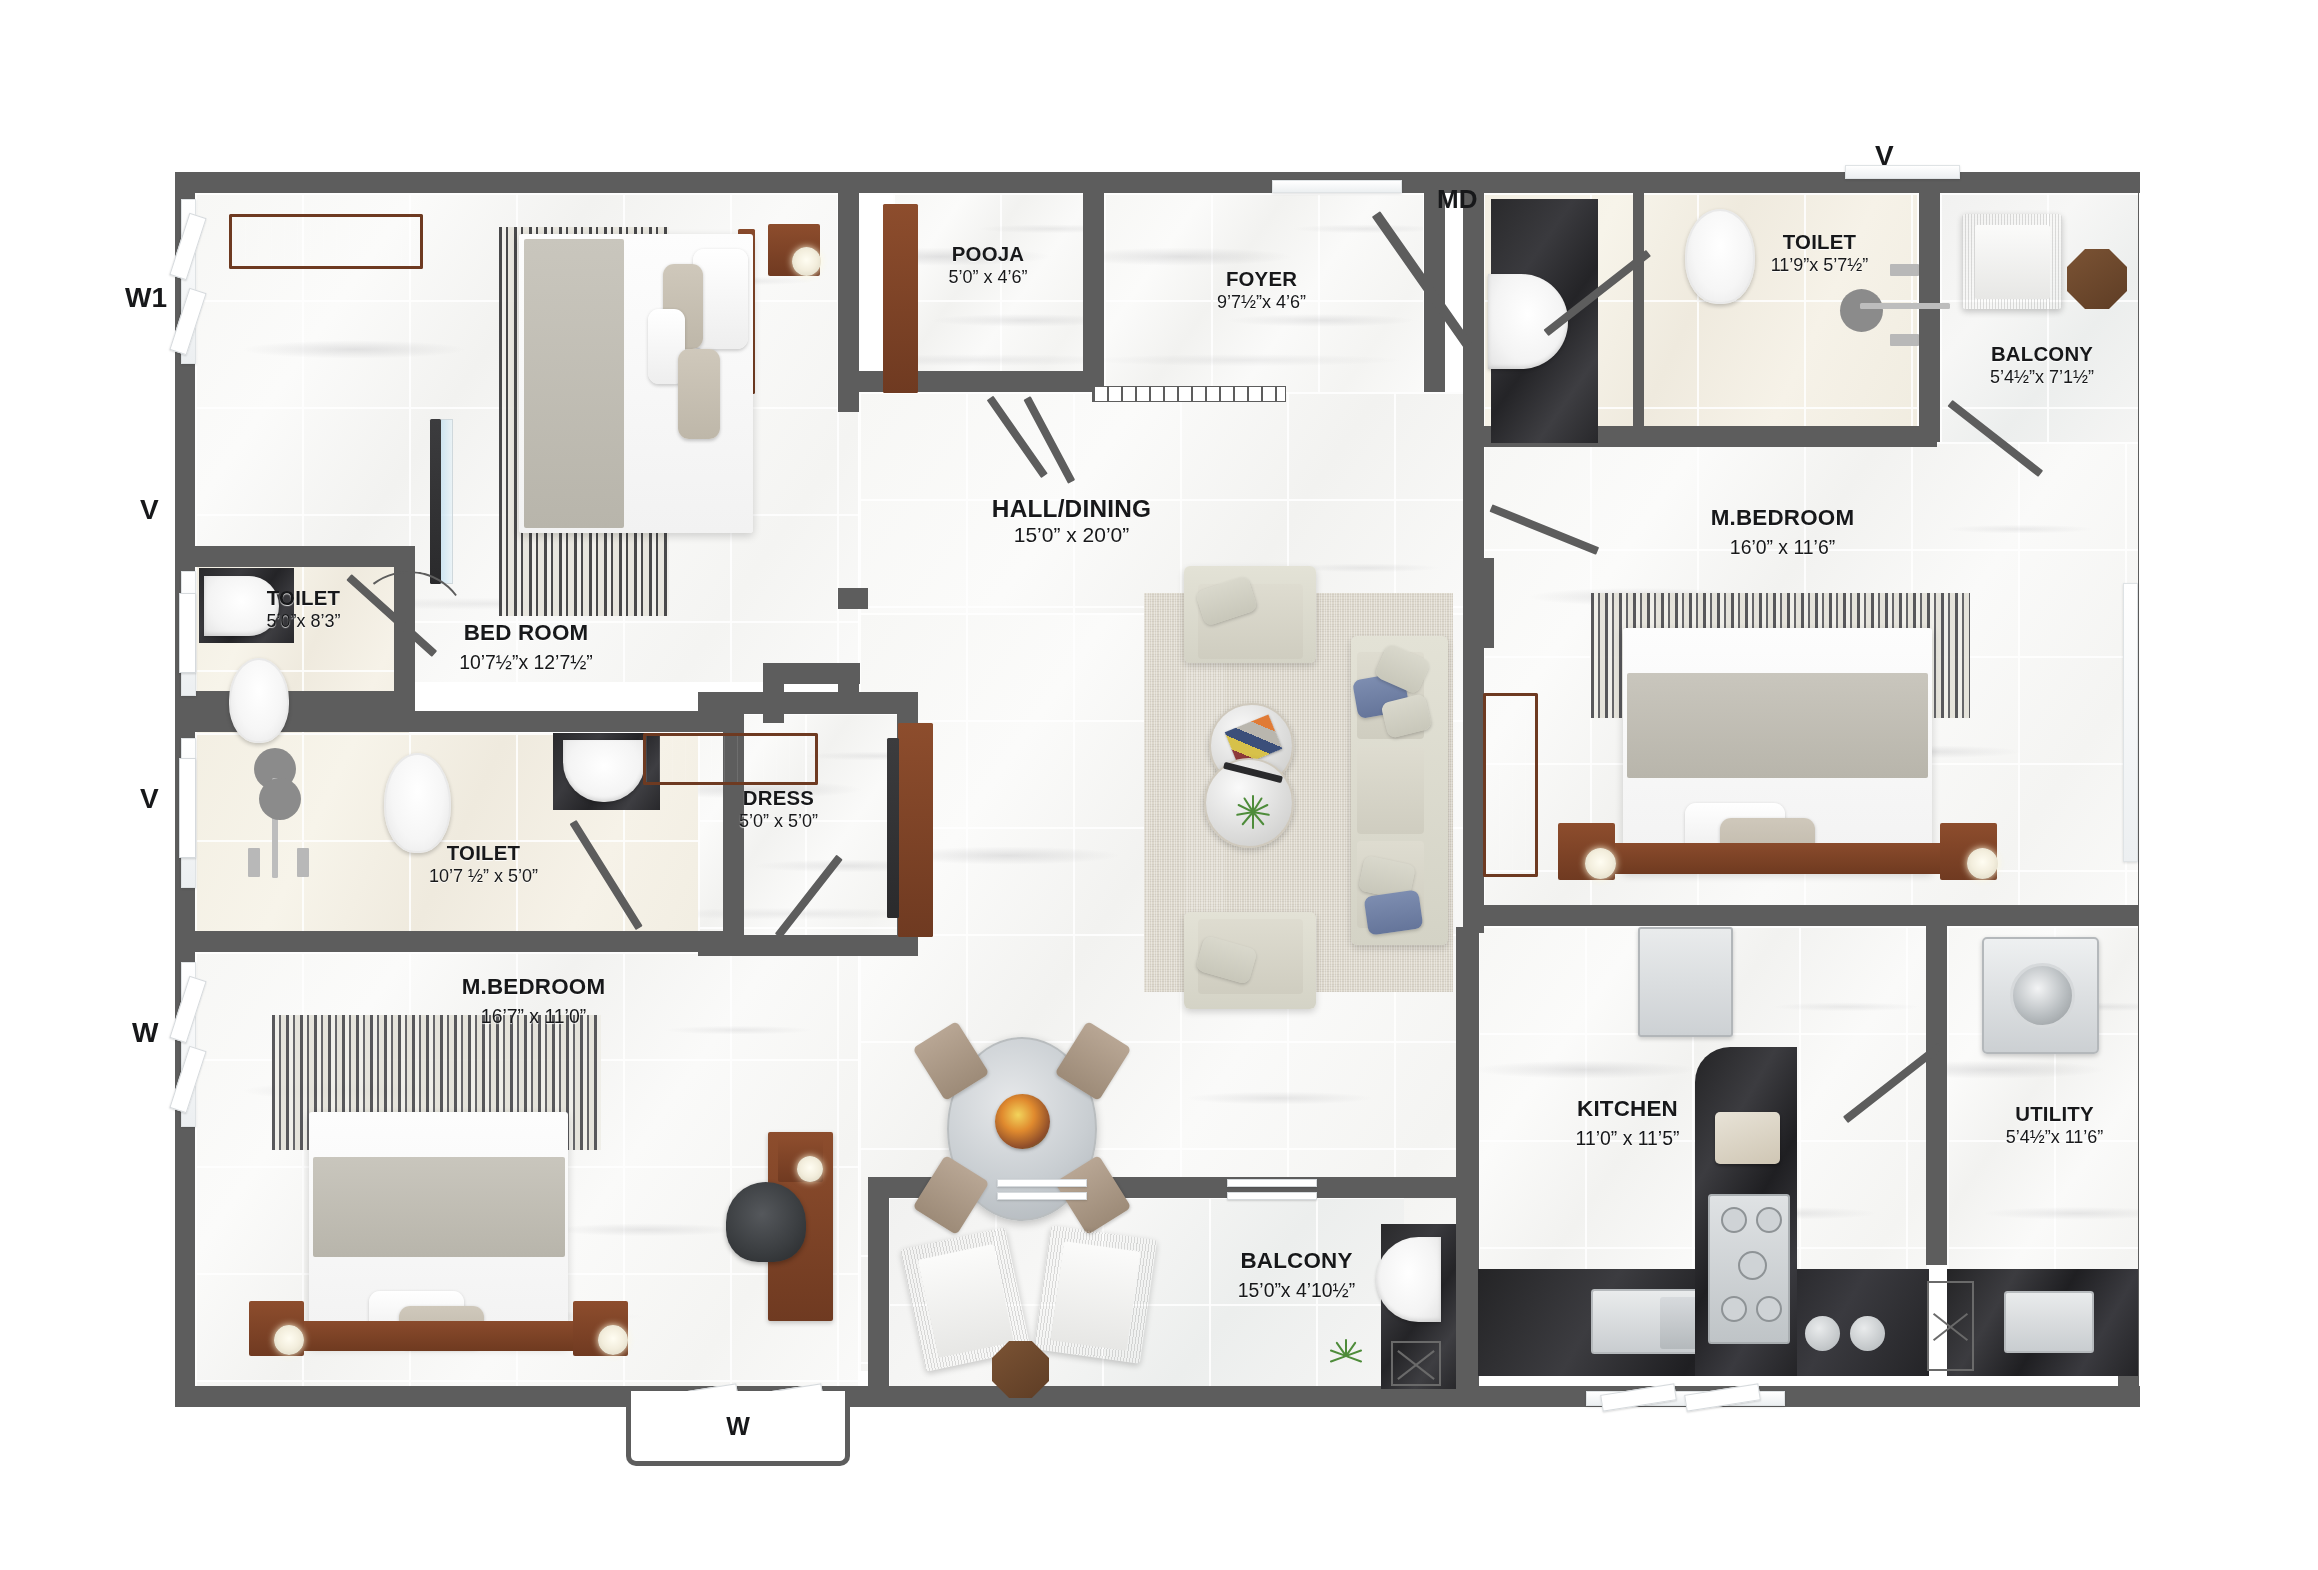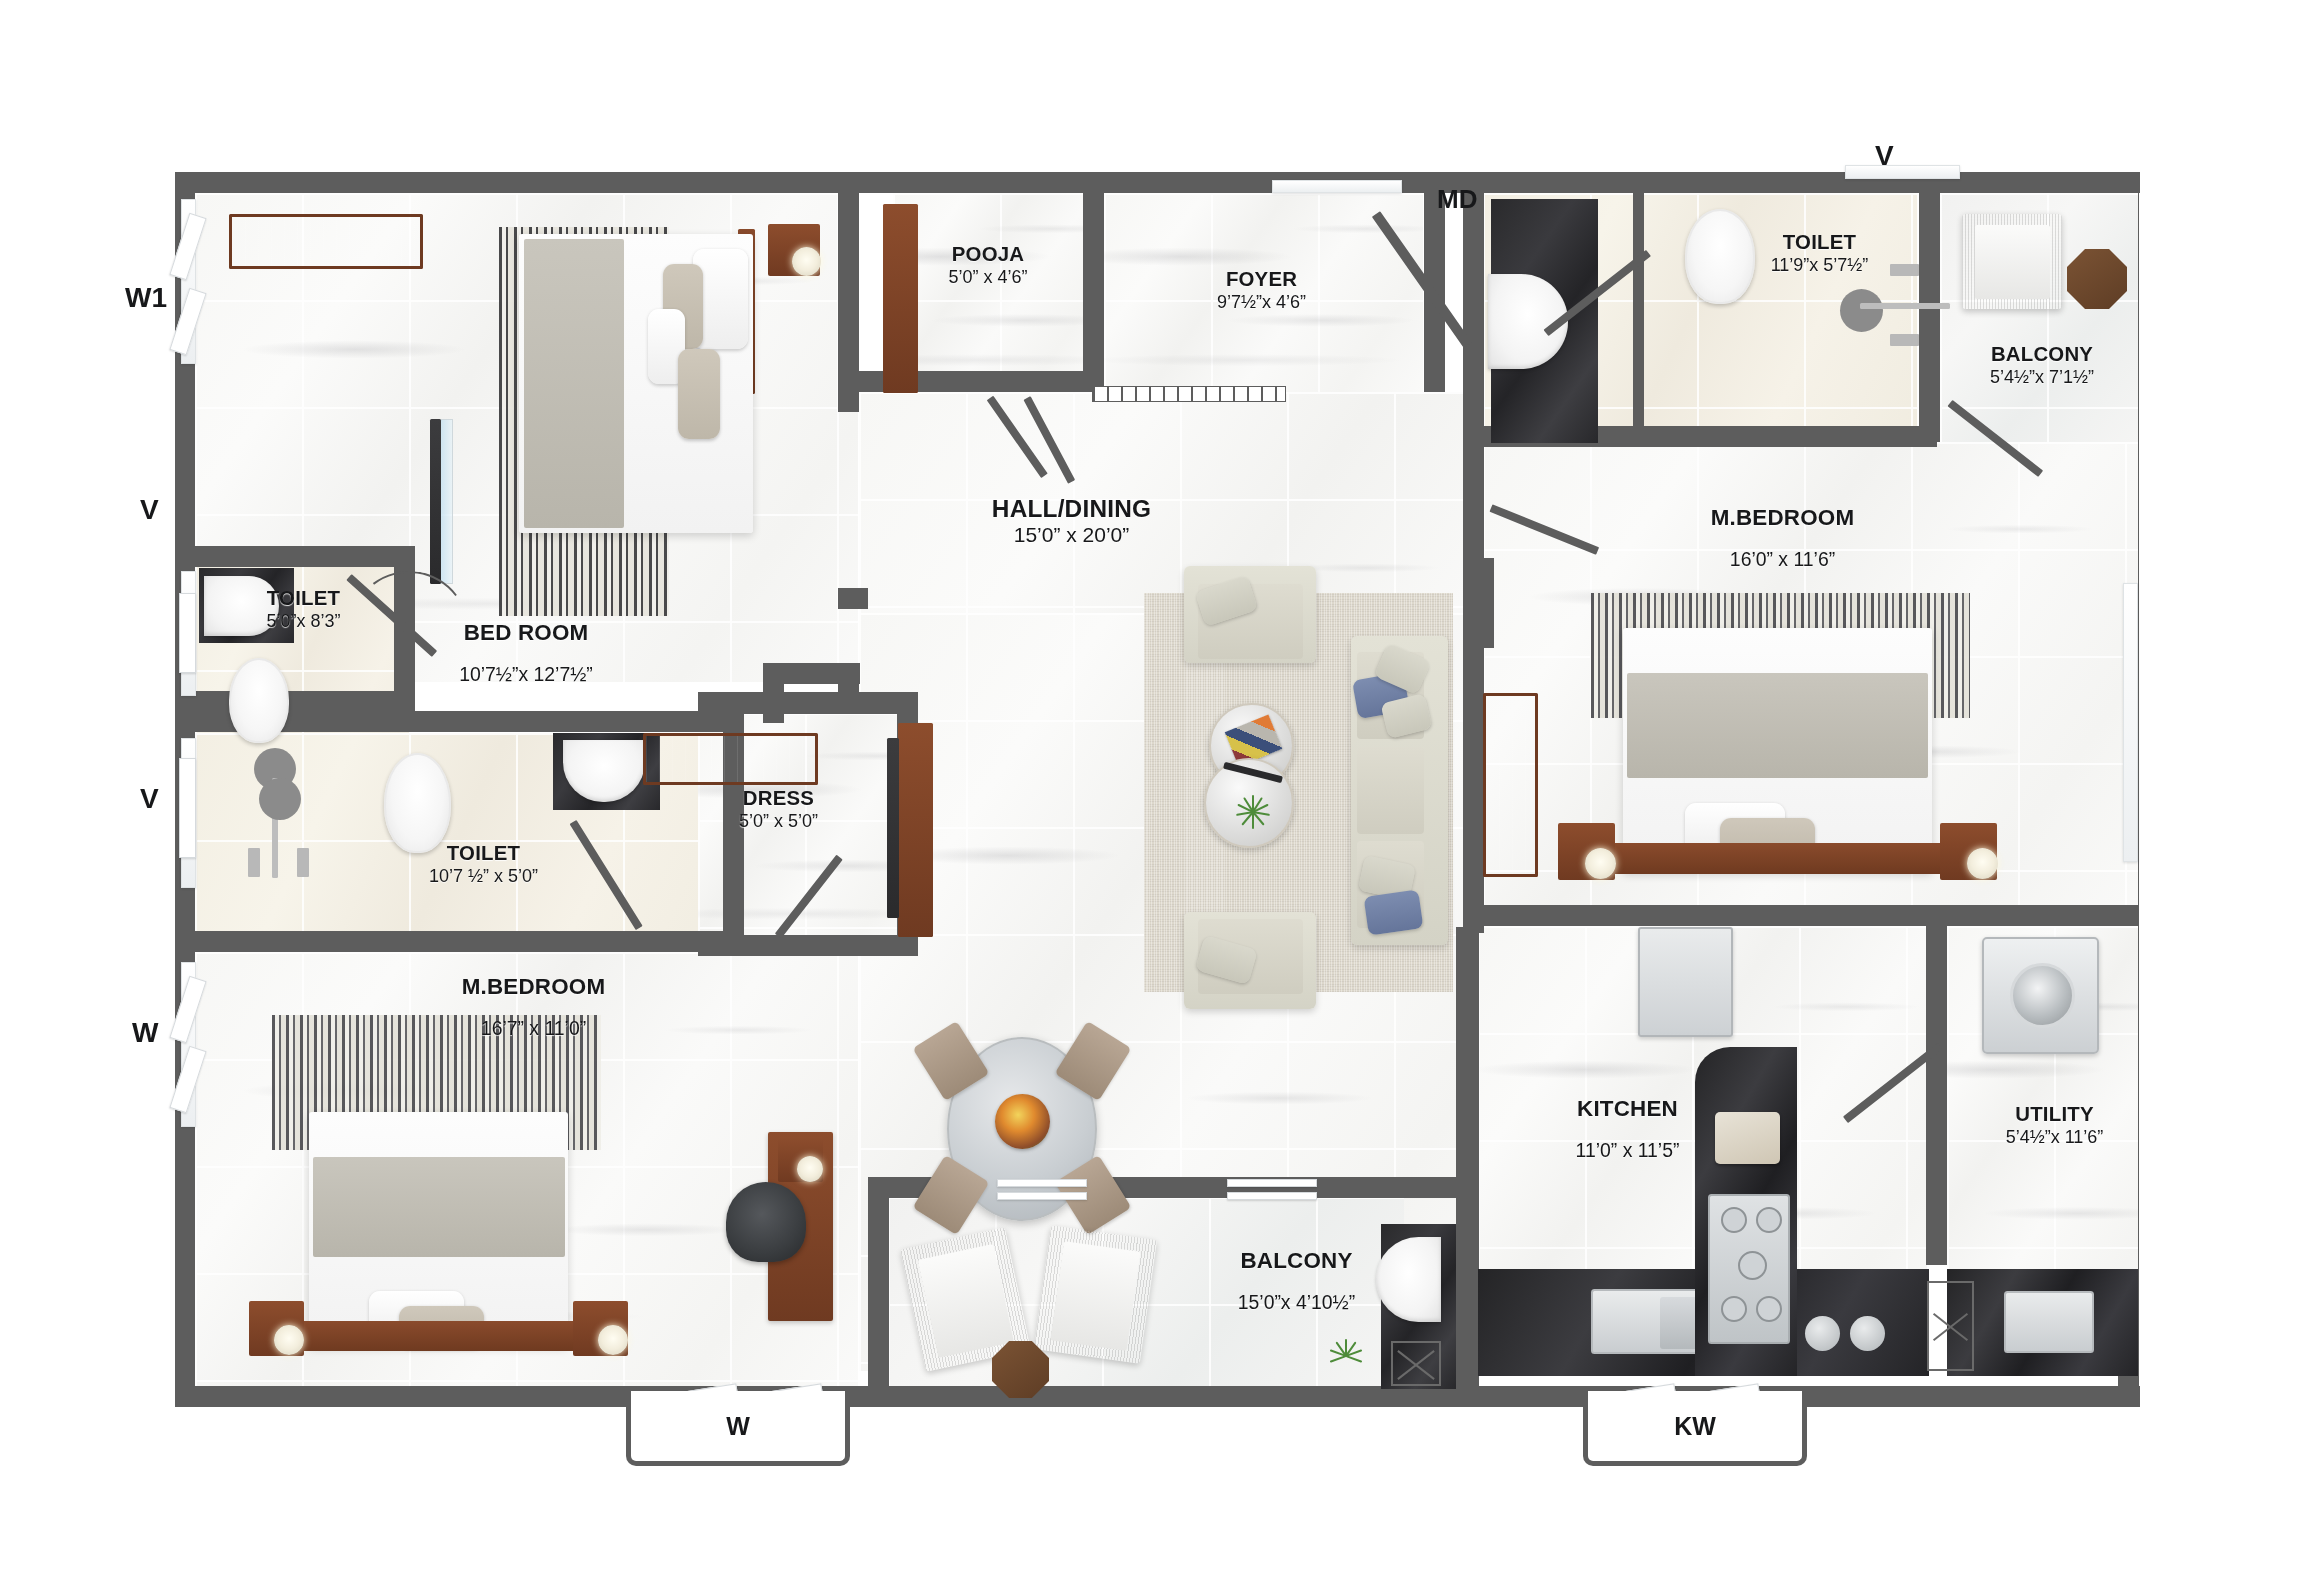--- a/index.html
+++ b/index.html
@@ -43,21 +43,21 @@
     background:linear-gradient(130deg,#f1f1f0 0%,#f7f7f6 35%,#eceeed 65%,#f5f5f4 100%);
   }
 
   
   .rlabel{ position:absolute; text-align:center; color:#17181a;
            text-shadow:0 1px 1px rgba(255,255,255,.85); line-height:1.06;
            white-space:nowrap; pointer-events:none; }
   .rlabel .nm{ display:block; font-weight:700; letter-spacing:0.2px; }
   .rlabel .dim{ display:block; font-weight:500; }
   .sz-lg .nm{ font-size:24.4px; } .sz-lg .dim{ font-size:21px; margin-top:2.5px;}
-  .sz-md .nm{ font-size:22.4px; } .sz-md .dim{ font-size:19.4px; margin-top:19px;}
+  .sz-md .nm{ font-size:22.4px; } .sz-md .dim{ font-size:19.4px; margin-top:7px;}
   .sz-sm .nm{ font-size:20.4px; } .sz-sm .dim{ font-size:18px; margin-top:2px;}
 
   
   .vmark{ position:absolute; font-size:28px; font-weight:700; color:#17181a; }
   .callout{ position:absolute; border:5.5px solid #5d5d5d; background:#fff;
             border-top:0; border-radius:0 0 10px 10px;
             display:flex; align-items:center; justify-content:center;
             font-size:25px; font-weight:700; color:#17181a; }
   .callout-right{ position:absolute; border:5.5px solid #5d5d5d; background:#fff;
             border-left:0; border-radius:0 10px 10px 0;
@@ -562,16 +562,15 @@
   <div class="vmark" style="left:125px;  top:282px;">W1</div>
   <div class="vmark" style="left:140px;  top:494px;">V</div>
   <div class="vmark" style="left:140px;  top:783px;">V</div>
   <div class="vmark" style="left:132px;  top:1017px;">W</div>
 
   <div class="vmark" style="left:1875px; top:140px;">V</div>
   <div class="md-lbl" style="left:1437px; top:184px;">MD</div>
 
 
   <div class="callout" style="left:626px; top:1391px; width:224px; height:75px;">W</div>
-  <div class="callout" style="left:1583px; top:1391px; width:224px; height:75px;">KW</div>
 
 </div>
 
 
 </body></html>

